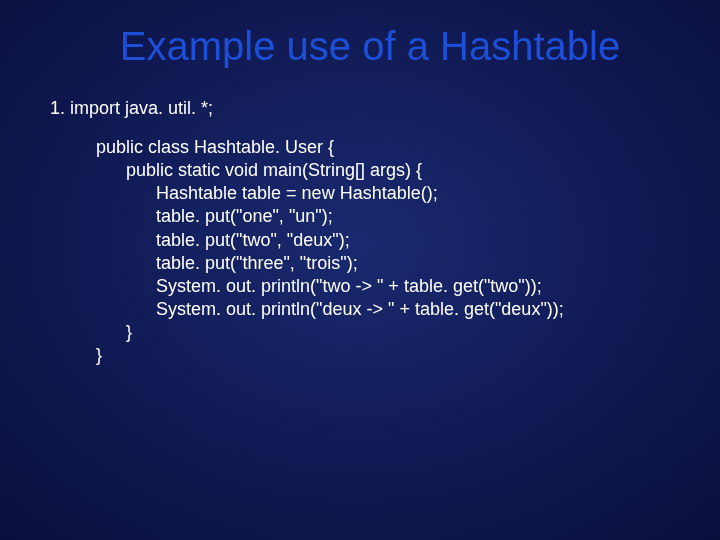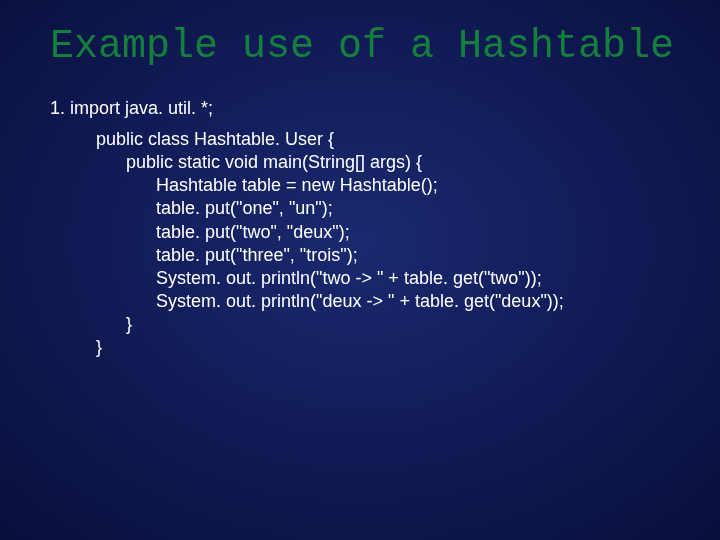--- a/index.html
+++ b/index.html
@@ -14,34 +14,34 @@
     font-family: Verdana, Geneva, sans-serif;
     color: #ffffff;
   }
   .slide {
     width: 720px;
     height: 540px;
     box-sizing: border-box;
     padding: 18px 30px 20px 50px;
   }
   .slide-title {
-    font-family: Liberation Mono, monospace;
+    font-family: Liberation Sans, sans-serif;
     font-size: 40px;
     font-weight: 400;
-    text-align: left;
+    text-align: center;
     margin: 6px 0 28px 0;
-    color: #15803d;
+    color: #1d4ed8;
   }
   .body-text {
     font-size: 18px;
     line-height: 1.3;
     font-weight: 400;
   }
   .list-item-1 {
-    margin-bottom: 8px;
+    margin-bottom: 16px;
   }
   .code-block {
     margin-left: 46px;
     margin-bottom: 26px;
     white-space: pre;
     font-family: Verdana, Geneva, sans-serif;
     font-size: 18px;
     line-height: 1.28;
   }
   .list-item-2 {

